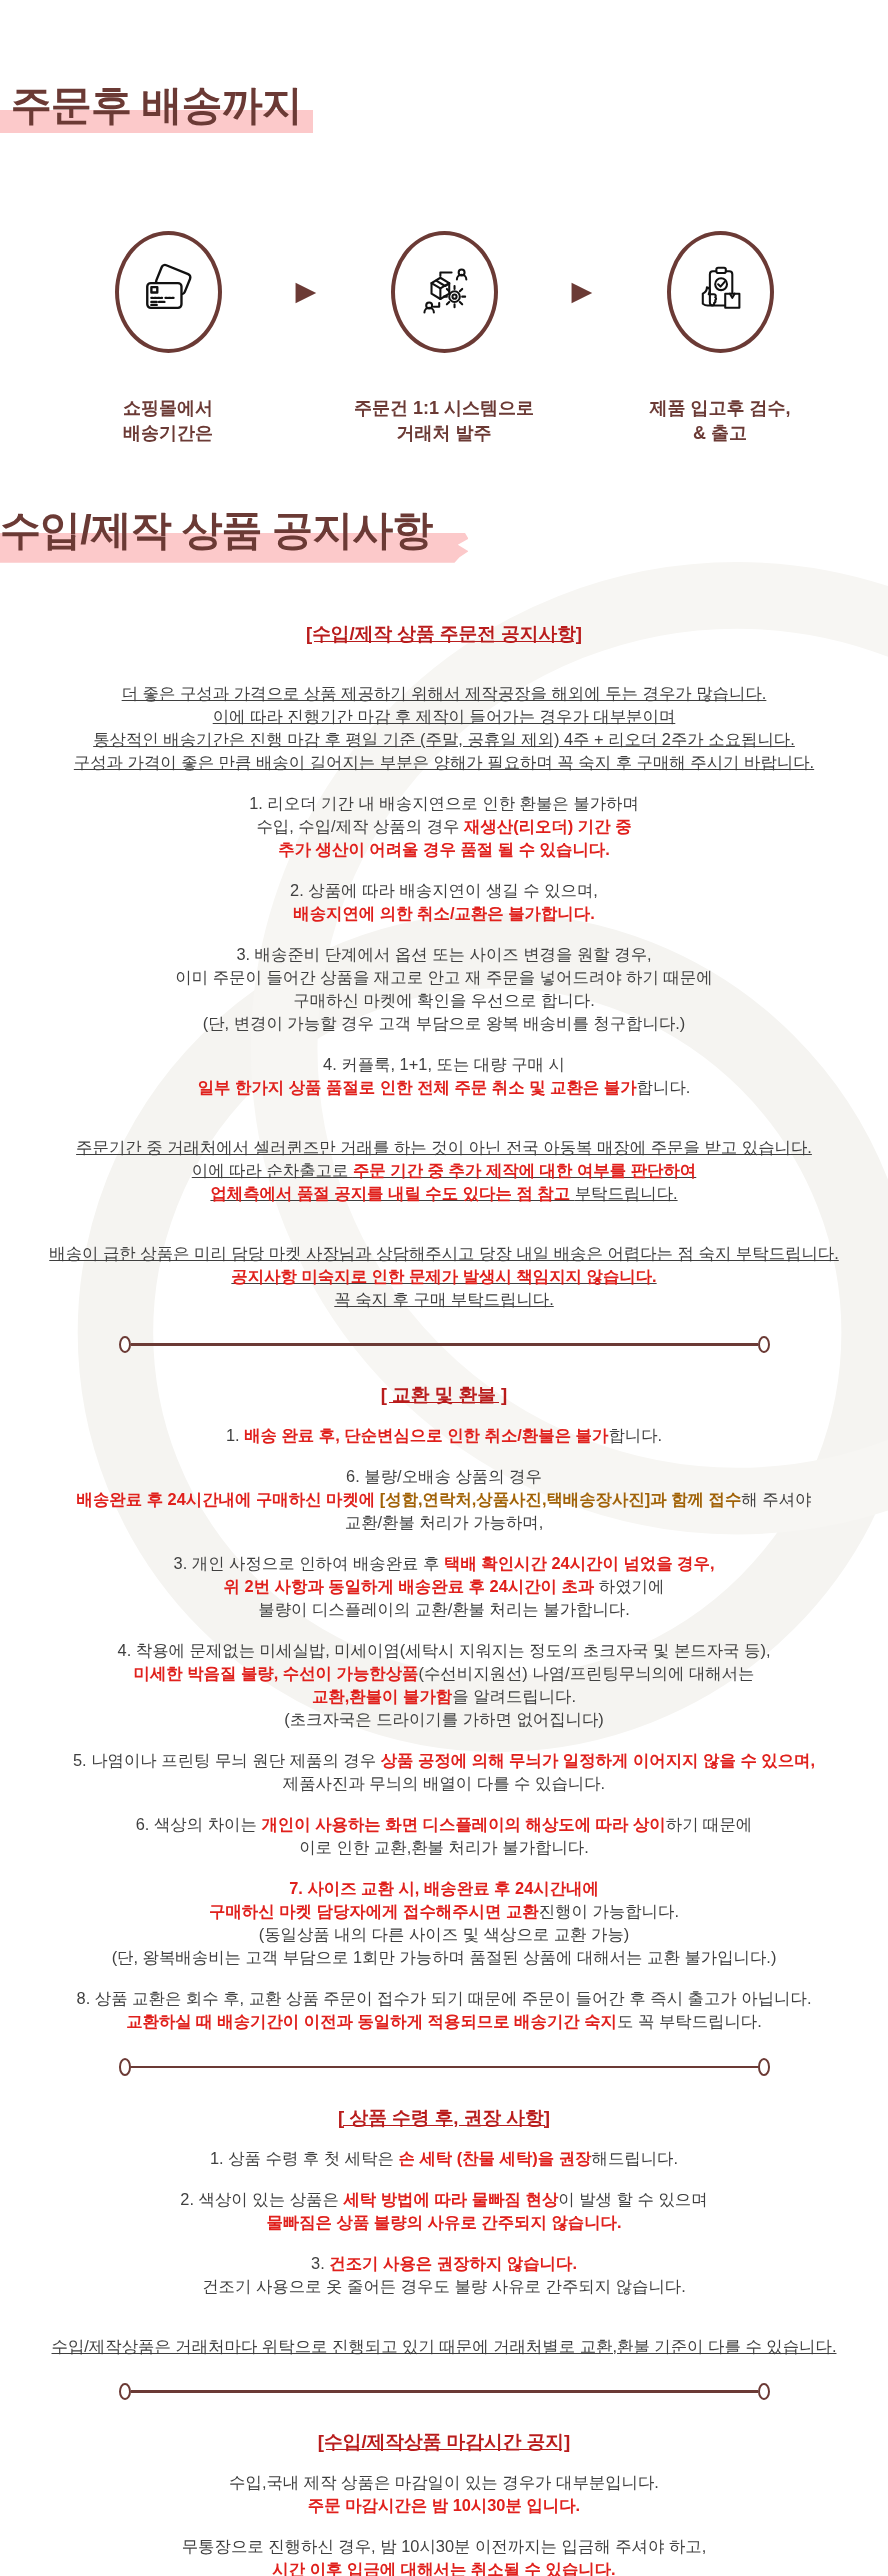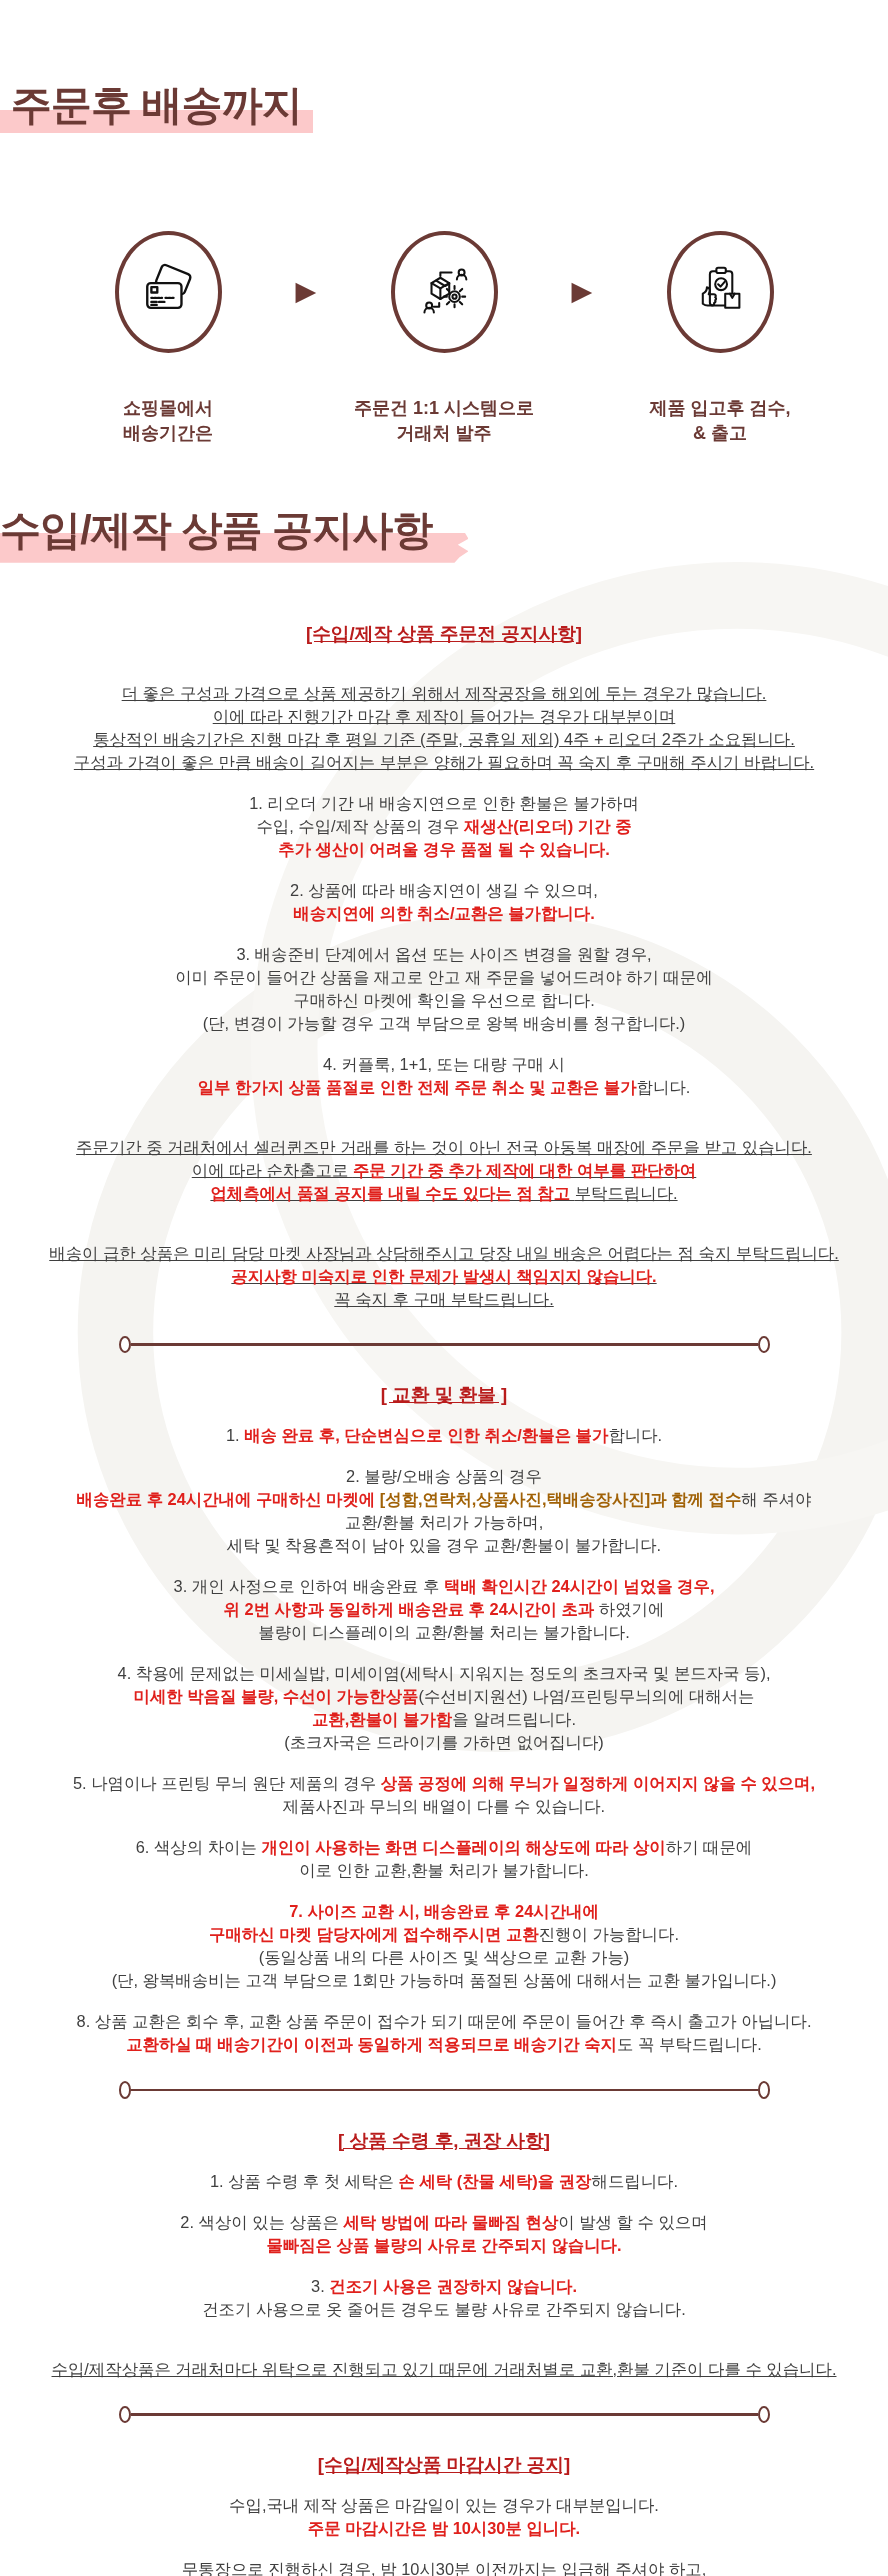--- a/index.html
+++ b/index.html
@@ -189,24 +189,23 @@
         <div class="div-line"></div>
         <div class="div-ring"></div>
       </div>
       <div class="block heading">
         <div class="line"><span class="seg-n bold">[ 교환 및 환불 ]</span></div>
       </div>
       <div class="block item">
         <div class="line"><span class="seg-k">1. </span><span class="seg-r bold">배송 완료 후, 단순변심으로 인한 취소/환불은 불가</span><span class="seg-k">합니다.</span></div>
       </div>
       <div class="block item">
-        <div class="line"><span class="seg-k">2. 불량/오배송 상품의 경우</span></div>
+        <div class="line"><span class="seg-k">6. 불량/오배송 상품의 경우</span></div>
         <div class="line"><span class="seg-r bold">배송완료 후 24시간내에 구매하신 마켓에 </span><span class="seg-d bold">[성함,연락처,상품사진,택배송장사진]과 함께 접수</span><span class="seg-k">해 주셔야</span></div>
         <div class="line"><span class="seg-k">교환/환불 처리가 가능하며,</span></div>
-        <div class="line"><span class="seg-k">세탁 및 착용흔적이 남아 있을 경우 교환/환불이 불가합니다.</span></div>
       </div>
       <div class="block item">
         <div class="line"><span class="seg-k">3. 개인 사정으로 인하여 배송완료 후 </span><span class="seg-r bold">택배 확인시간 24시간이 넘었을 경우,</span></div>
         <div class="line"><span class="seg-r bold">위 2번 사항과 동일하게 배송완료 후 24시간이 초과 </span><span class="seg-k">하였기에</span></div>
         <div class="line"><span class="seg-k">불량이 디스플레이의 교환/환불 처리는 불가합니다.</span></div>
       </div>
       <div class="block item">
         <div class="line"><span class="seg-k">4. 착용에 문제없는 미세실밥, 미세이염(세탁시 지워지는 정도의 초크자국 및 본드자국 등),</span></div>
         <div class="line"><span class="seg-r bold">미세한 박음질 불량, 수선이 가능한상품</span><span class="seg-k">(수선비지원선) 나염/프린팅무늬의에 대해서는</span></div>
         <div class="line"><span class="seg-r bold">교환,환불이 불가함</span><span class="seg-k">을 알려드립니다.</span></div>

